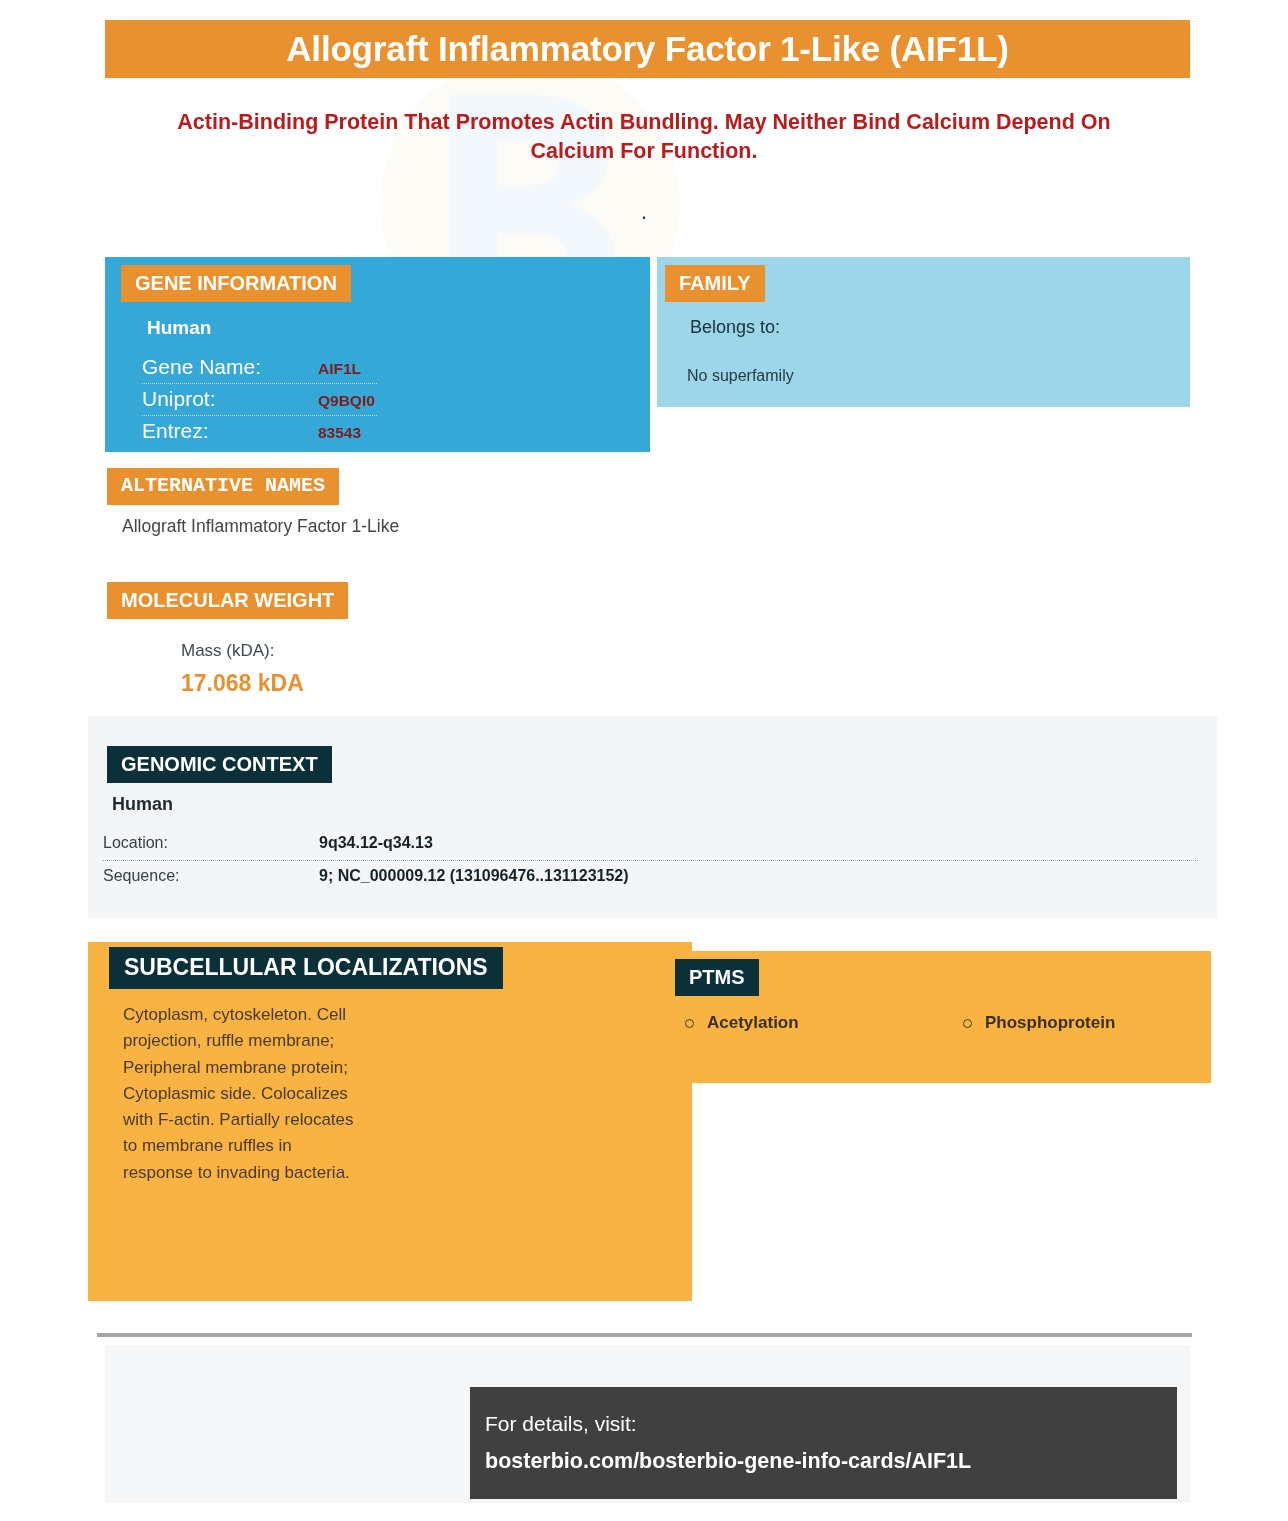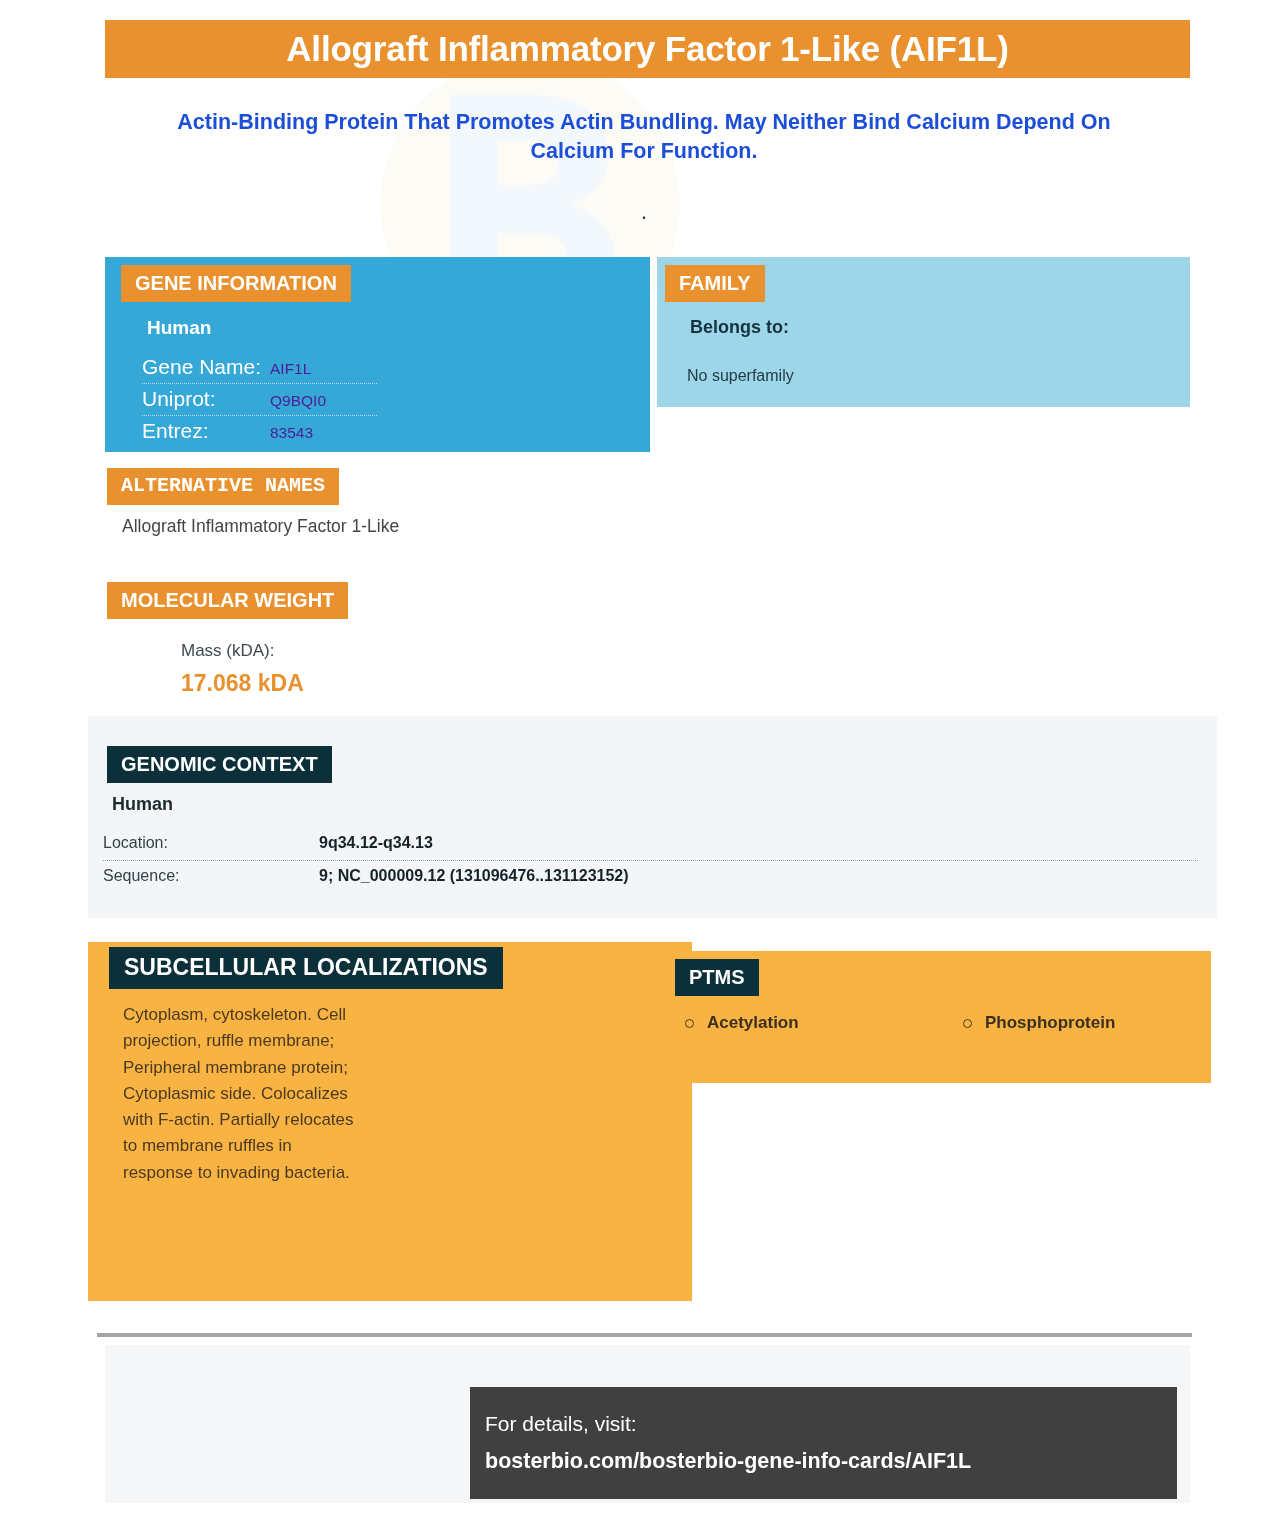--- a/index.html
+++ b/index.html
@@ -53,21 +53,21 @@
     letter-spacing: -0.2px;
     white-space: nowrap;
   }
 
   #subtitle {
     position: absolute;
     left: 144px;
     top: 108px;
     width: 1000px;
     text-align: center;
-    color: #1d4ed8;
+    color: #b91c1c;
     font-size: 21.5px;
     font-weight: bold;
     line-height: 29px;
   }
 
   #subtitle-period {
     position: absolute;
     left: 144px;
     top: 205px;
     width: 1000px;
@@ -125,23 +125,24 @@
     border-bottom: 1px dotted rgba(255,255,255,0.65);
   }
   .kv-row:last-child { border-bottom: none; }
   .kv-key {
     width: 128px;
     flex: none;
     color: #ffffff;
     font-size: 21px;
   }
   .kv-val {
-    color: #4c1d95;
+    color: #7f1d1d;
     font-size: 15.5px;
-    font-weight: normal;
+    font-weight: bold;
+    margin-left: 48px;
   }
 
   
   #family-panel {
     position: absolute;
     left: 657px;
     top: 257px;
     width: 533px;
     height: 150px;
     background: #9DD6E8;
@@ -150,21 +151,21 @@
     position: absolute;
     left: 8px;
     top: 8px;
   }
   #family-belongs {
     position: absolute;
     left: 33px;
     top: 60px;
     color: #15323E;
     font-size: 18px;
-    font-weight: bold;
+    font-weight: normal;
   }
   #family-value {
     position: absolute;
     left: 30px;
     top: 110px;
     color: #243B45;
     font-size: 16px;
   }
 
   

